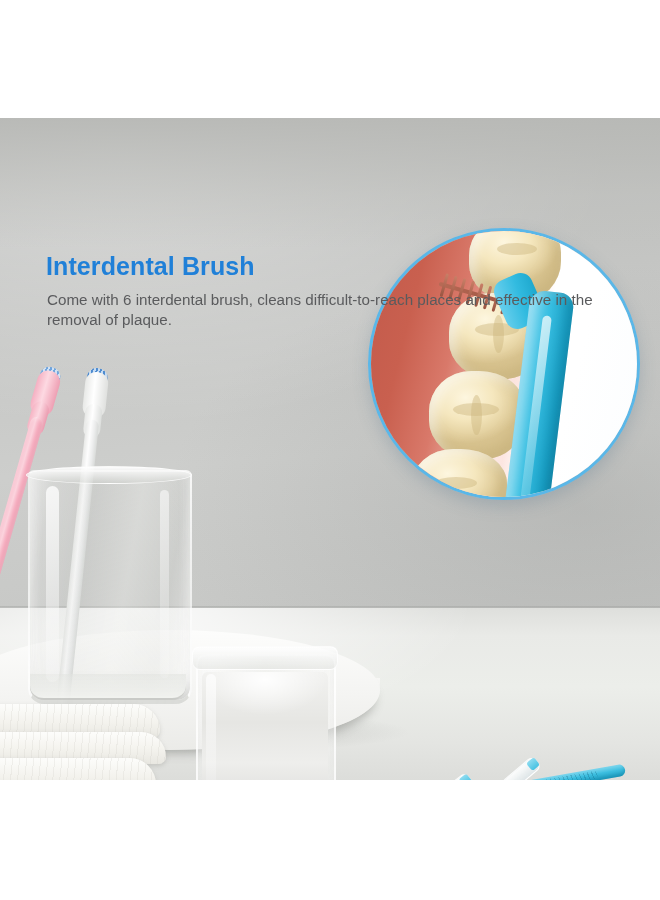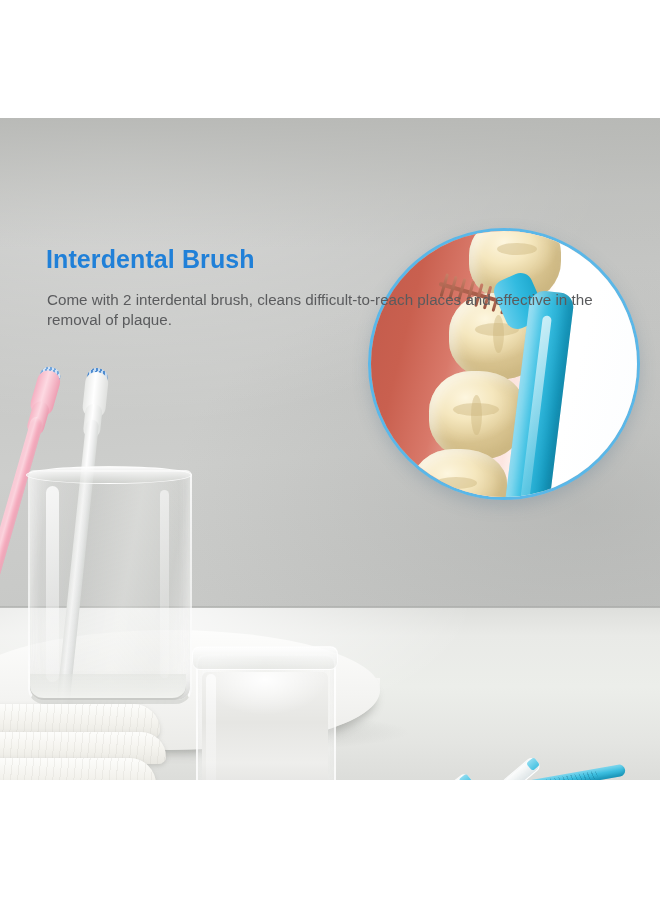--- a/index.html
+++ b/index.html
@@ -171,21 +171,21 @@
         border-radius:16px 14px 10px 10px;transform:rotate(7deg);
         box-shadow:inset -8px 0 12px rgba(0,90,120,.28), inset 8px 0 12px rgba(255,255,255,.35);}
   .wand-neck{position:absolute;left:128px;top:44px;width:40px;height:52px;transform:rotate(-24deg);
         border-radius:12px;
         background:linear-gradient(96deg,#6ed1ee,#32bbe0 55%,#1ba5cb);}
   .wand-hl{position:absolute;left:160px;top:84px;width:9px;height:196px;border-radius:6px;transform:rotate(7deg);
         background:linear-gradient(180deg,rgba(255,255,255,.72),rgba(255,255,255,.15));}
 
   
   .txt{position:absolute;left:0;top:0;width:660px;}
-  .title{position:absolute;left:46px;top:127px;font-size:25px;font-weight:bold;color:#2080d8;
+  .title{position:absolute;left:46px;top:134px;font-size:25px;font-weight:bold;color:#2080d8;
         letter-spacing:.1px;white-space:nowrap;}
   .subtitle{position:absolute;left:47px;top:172px;width:596px;font-size:15.2px;line-height:20px;
         color:#5a5b5d;}
 </style>
 </head>
 <body>
 
 <div id="page">
 
   <div class="photo">
@@ -290,17 +290,17 @@
         <div class="bristle" style="left:94px;"></div>
       </div>
 
       <div class="wand-neck"></div>
       <div class="wand"></div>
       <div class="wand-hl"></div>
     </div>
 
     <div class="txt">
       <div class="title">Interdental Brush</div>
-      <div class="subtitle">Come with 2 interdental brush, cleans difficult-to-reach places and effective in the removal of plaque.</div>
+      <div class="subtitle">Come with 6 interdental brush, cleans difficult-to-reach places and effective in the removal of plaque.</div>
     </div>
 
   </div>
 </div>
 
 </body></html>

